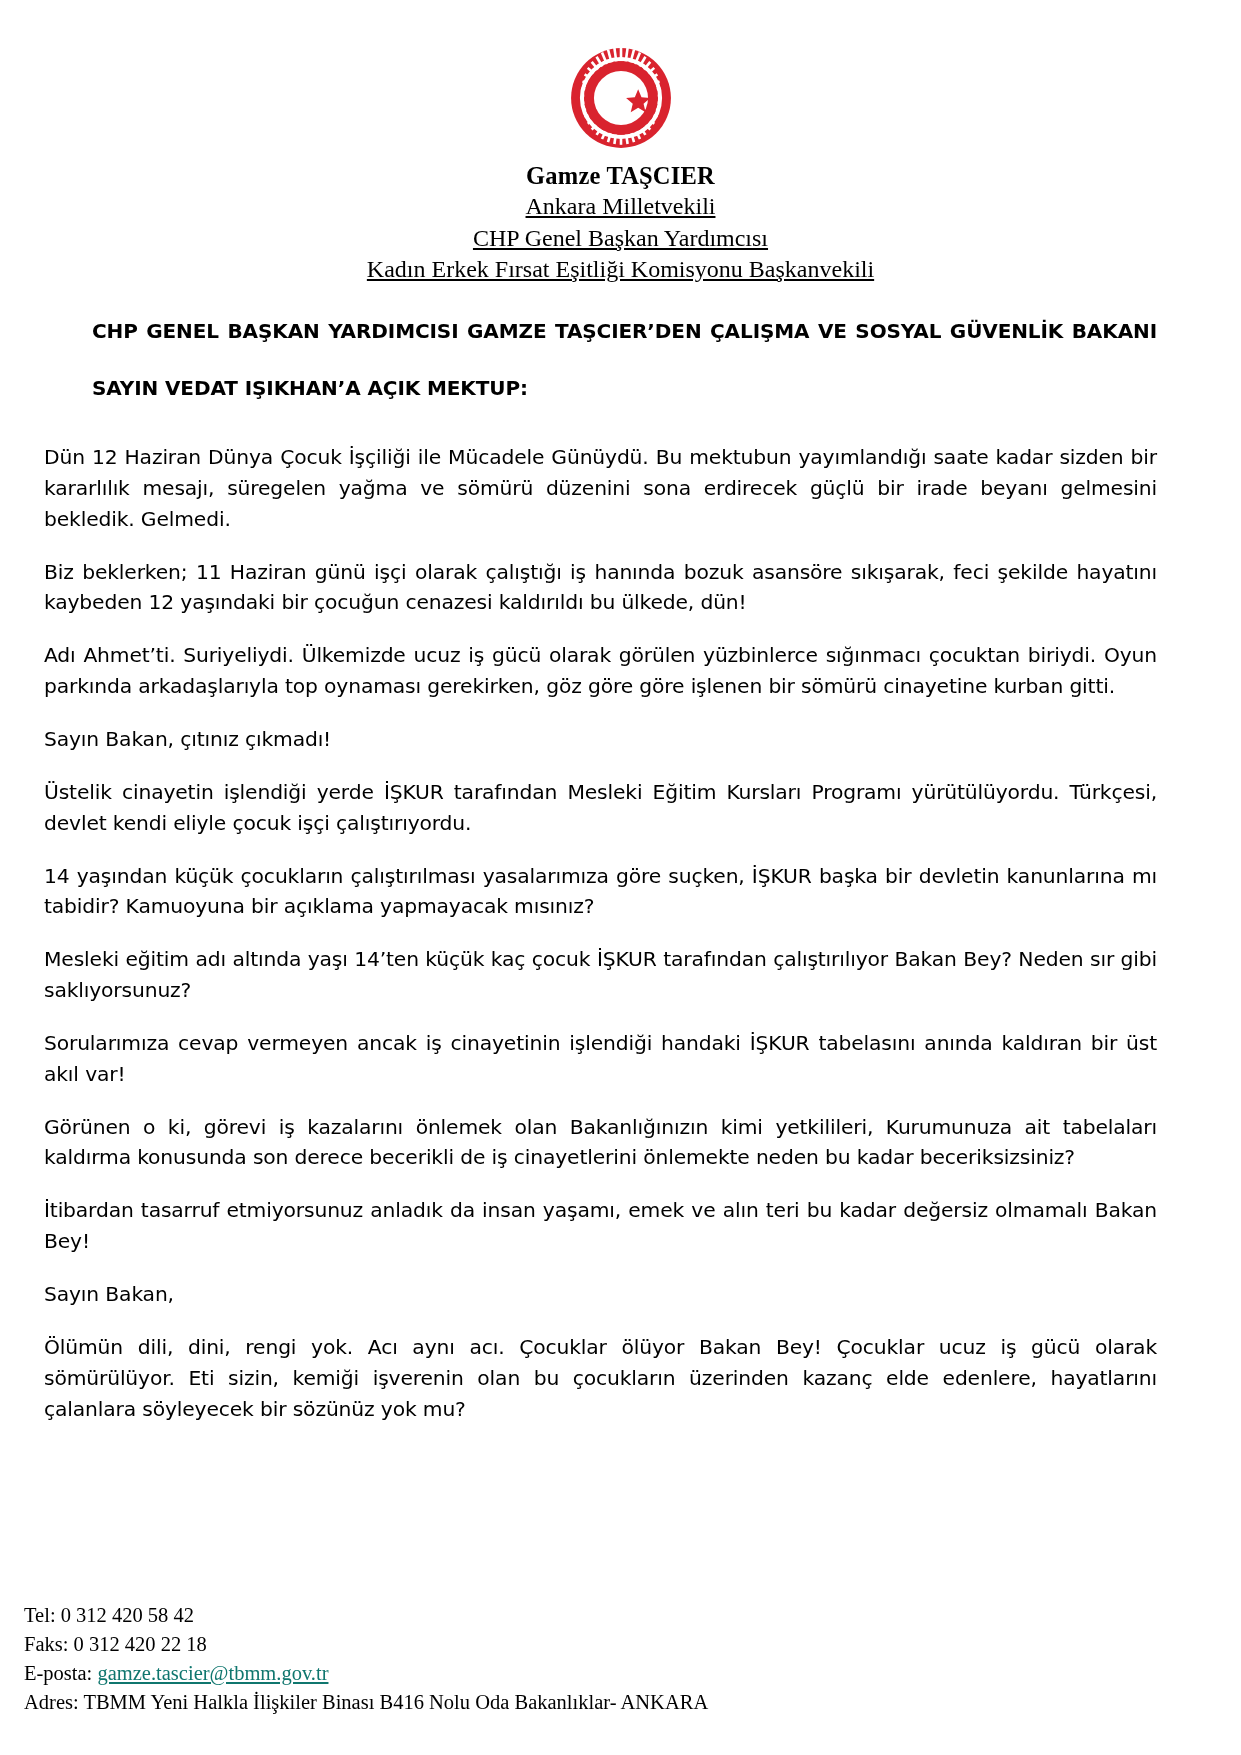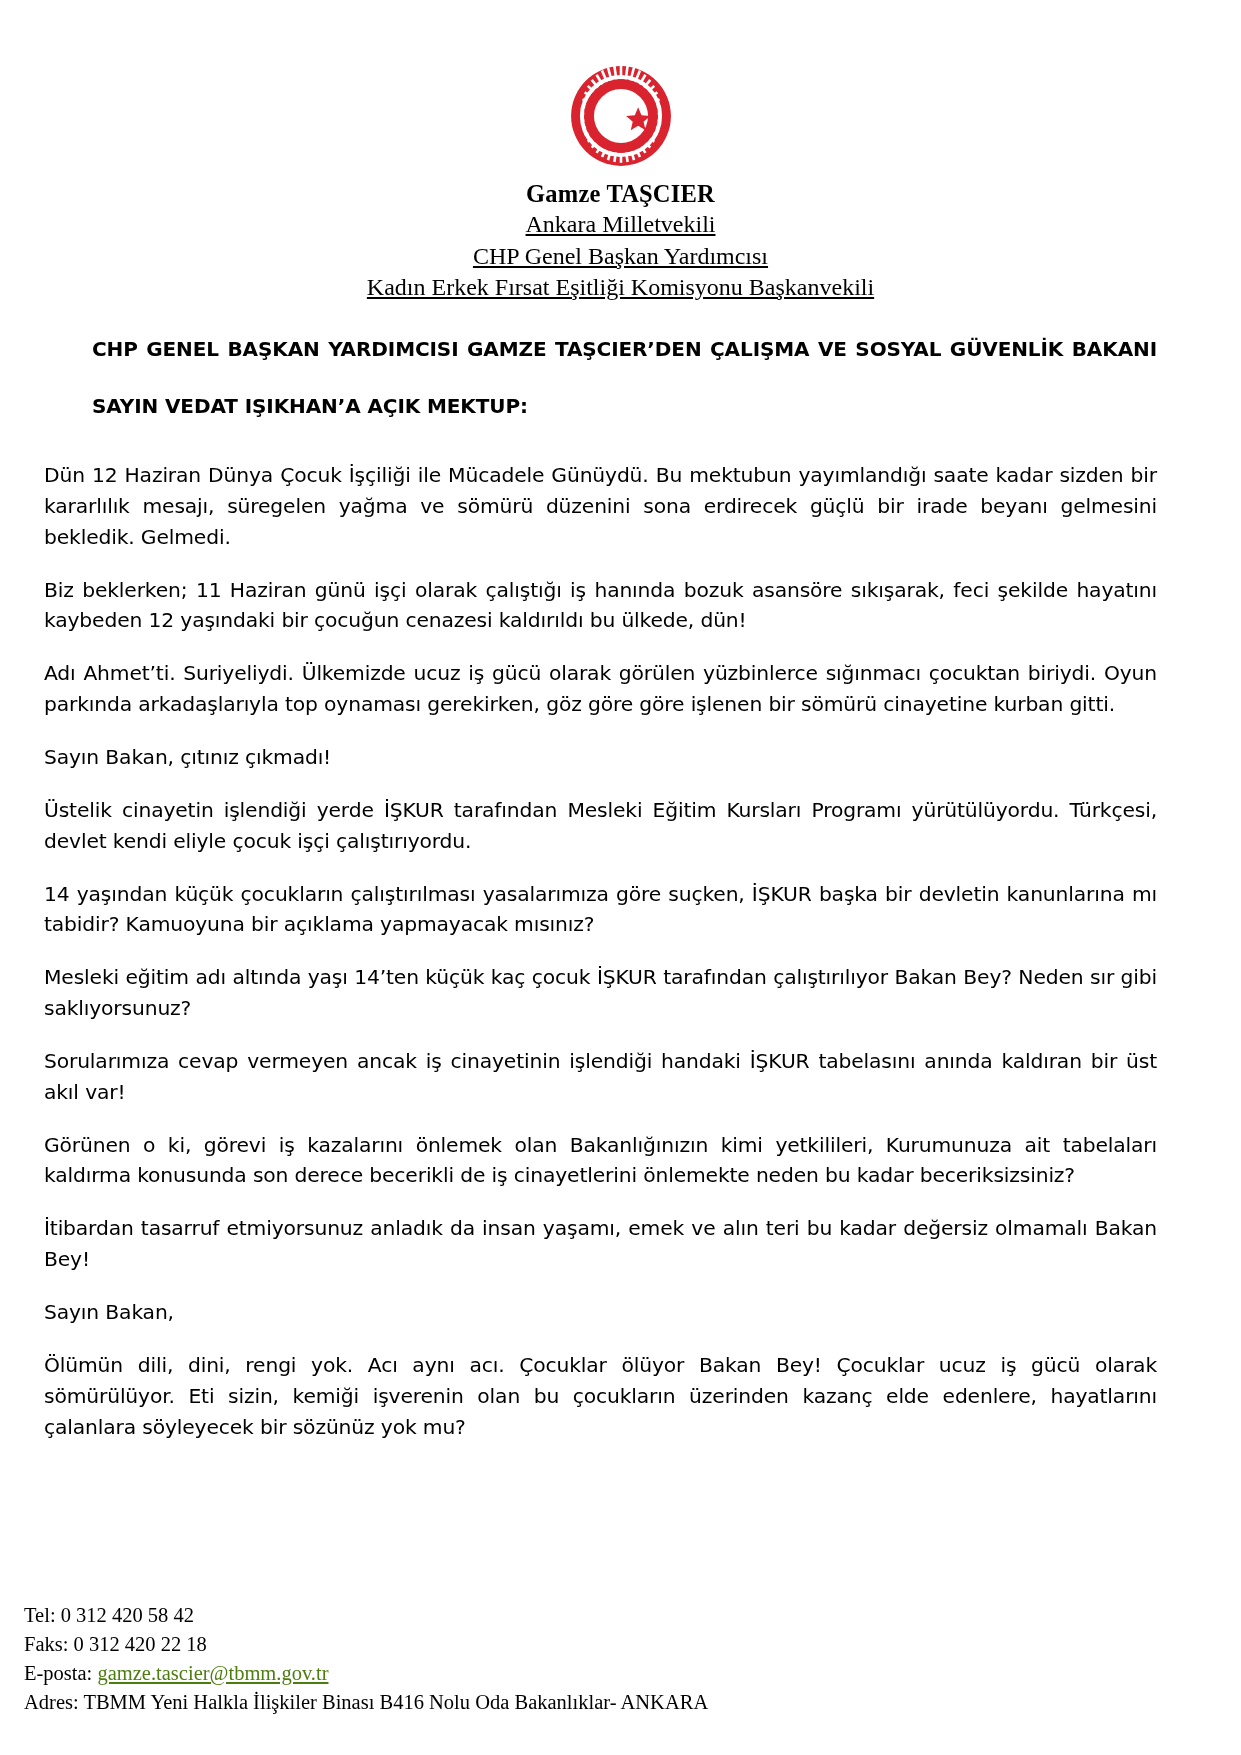--- a/index.html
+++ b/index.html
@@ -18,21 +18,21 @@
 
   .page {
     position: absolute;
     inset: 0;
     padding: 0;
   }
 
   
   .letterhead {
     text-align: center;
-    padding-top: 62px;
+    padding-top: 44px;
   }
   .emblem-wrap {
     display: flex;
     justify-content: center;
     align-items: center;
     height: 108px;
   }
   .emblem {
     width: 104px;
     height: 104px;
@@ -103,21 +103,21 @@
     bottom: 38px;
     font-family: "Liberation Serif", "DejaVu Serif", serif;
     font-size: 20.5px;
     line-height: 1.42;
     color: #000;
   }
   .footer div {
     white-space: nowrap;
   }
   .footer a.email {
-    color: #4d7c0f;
+    color: #0f766e;
     text-decoration: underline;
   }
 </style>
 </head>
 <body>
 
 <div class="page">
 
   <div class="letterhead">
 

